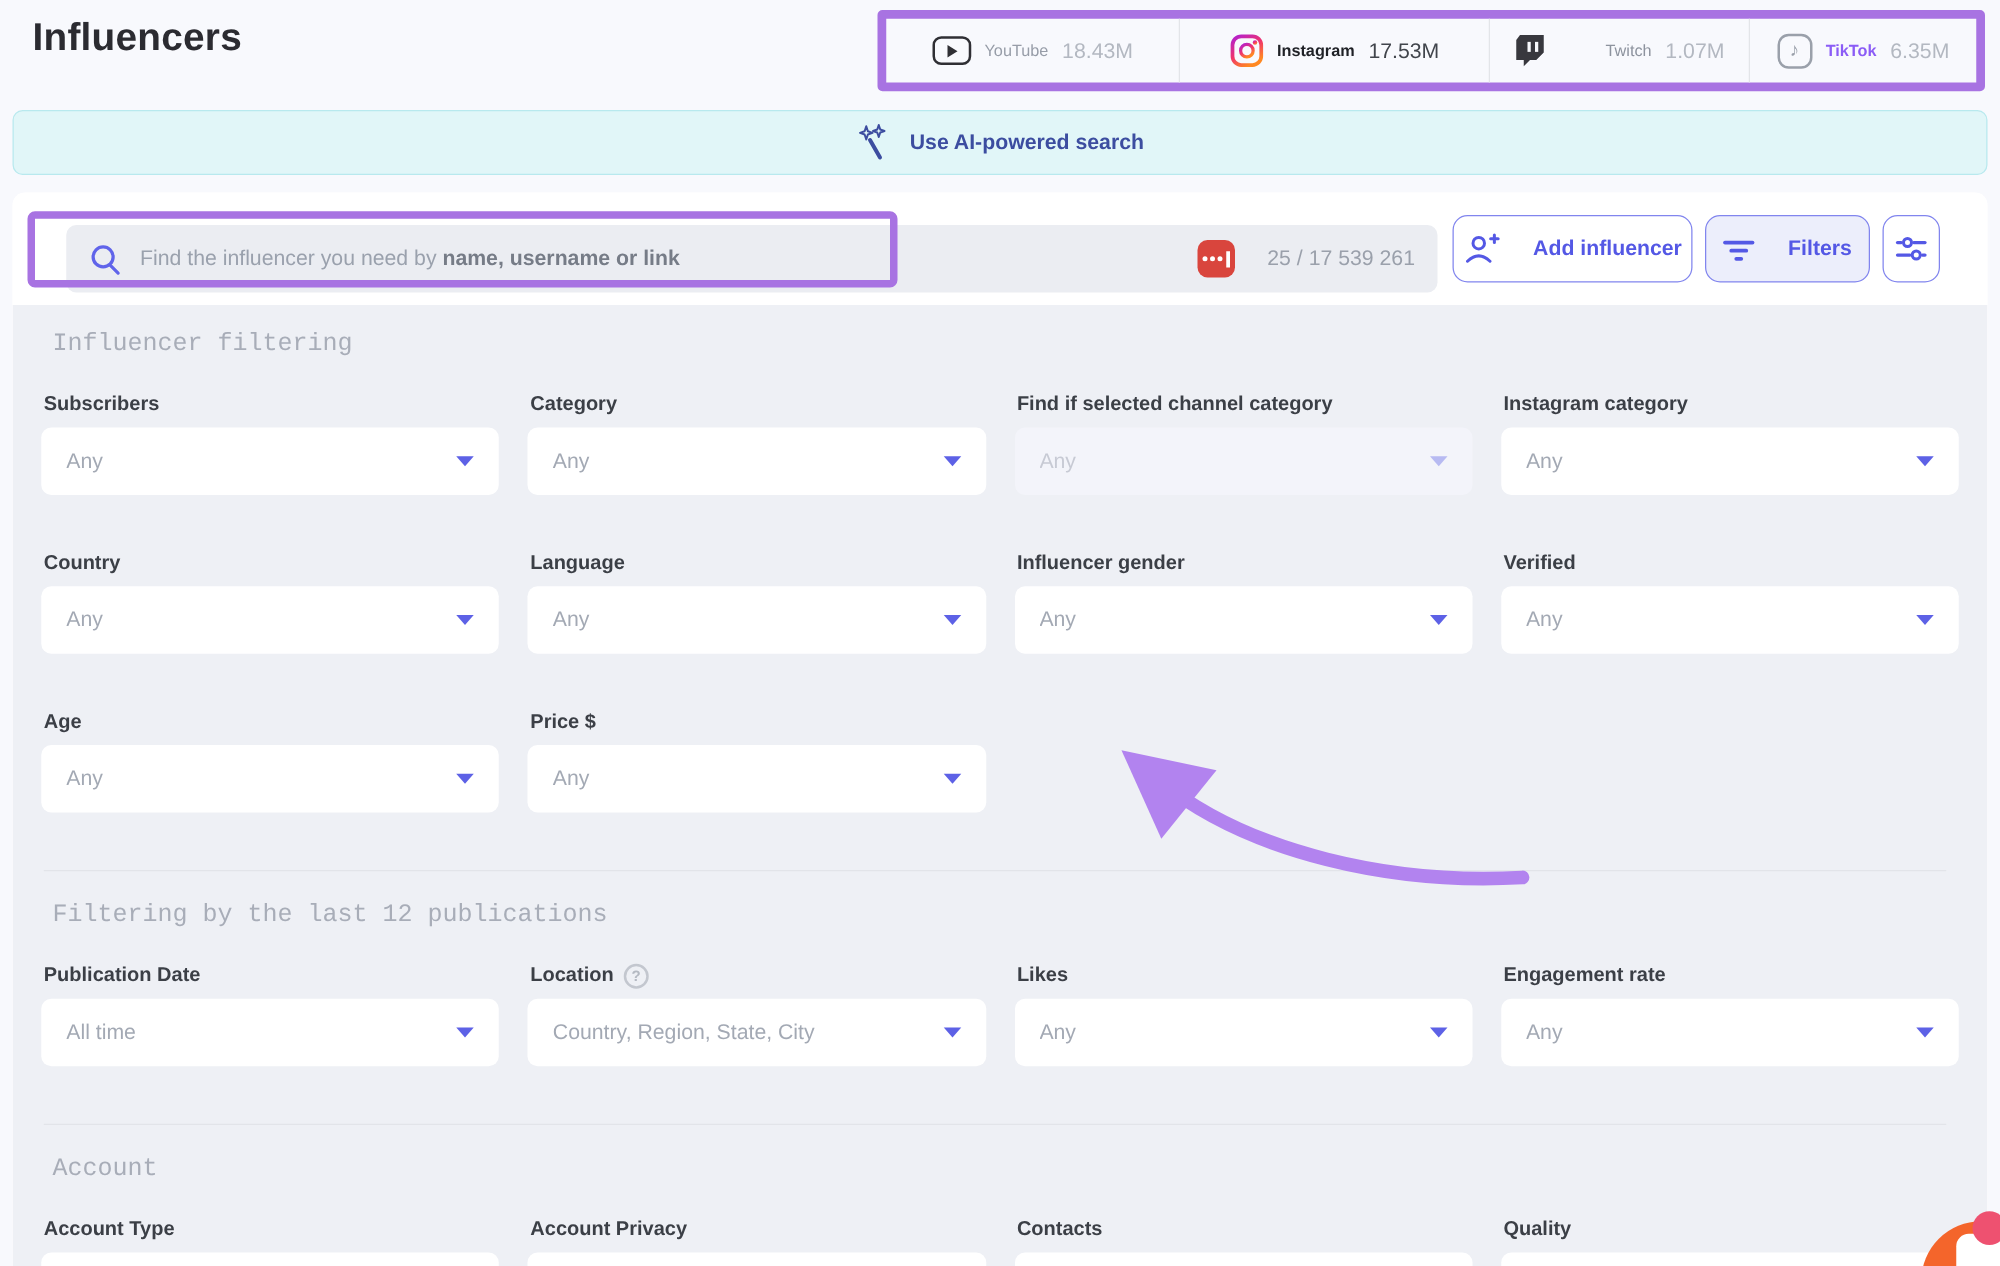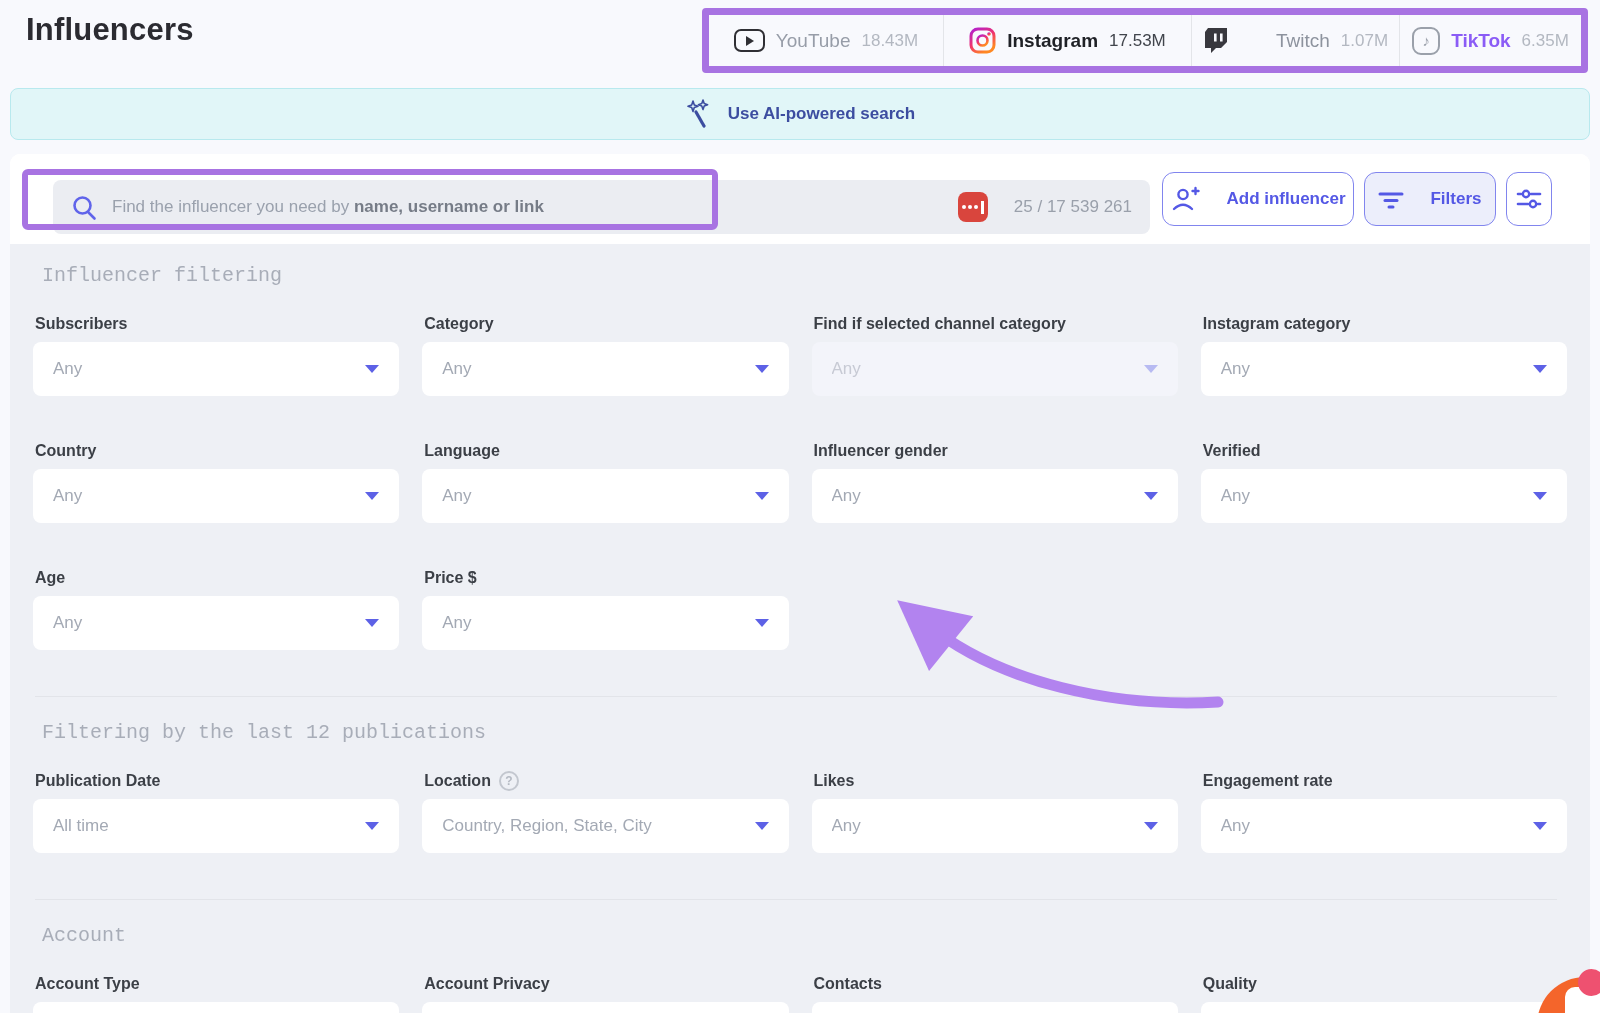--- a/index.html
+++ b/index.html
@@ -23,21 +23,21 @@
   }
   .platform-tabs { display:flex; width:100%; height:100%; align-items:center; }
   .tab {
     display:flex; align-items:center; justify-content:center;
     height:100%; cursor:pointer; gap:11px; padding:0 10px;
     border-right:1px solid #e3e5e9;
   }
   .tab:last-child { border-right:none; }
   .tab-yt { flex:0 0 235px; } .tab-ig { flex:0 0 248px; }
   .tab-tw { flex:0 0 208px; } .tab-tk { flex:1; }
-  .tab-name { font-size:19px; font-weight:500; color:#979da8; }
+  .tab-name { font-size:13px; font-weight:500; color:#979da8; }
   .tab-count { font-size:17px; color:#b3b8c1; }
   .tab.active .tab-name { color:#1f2126; font-weight:700; }
   .tab.active .tab-count { color:#41454c; }
   .tab-tw .tab-name { color:#8d939e;margin-left:36px; }
   .tab-tk .tab-name { color:#8b5cf6; font-weight:600; }
   .yt-box {
     width:31px; height:23px; border:2.5px solid #2f2f34; border-radius:7px;
     display:flex; align-items:center; justify-content:center;
   }
   .yt-play { width:0; height:0; border-left:8px solid #2f2f34;

